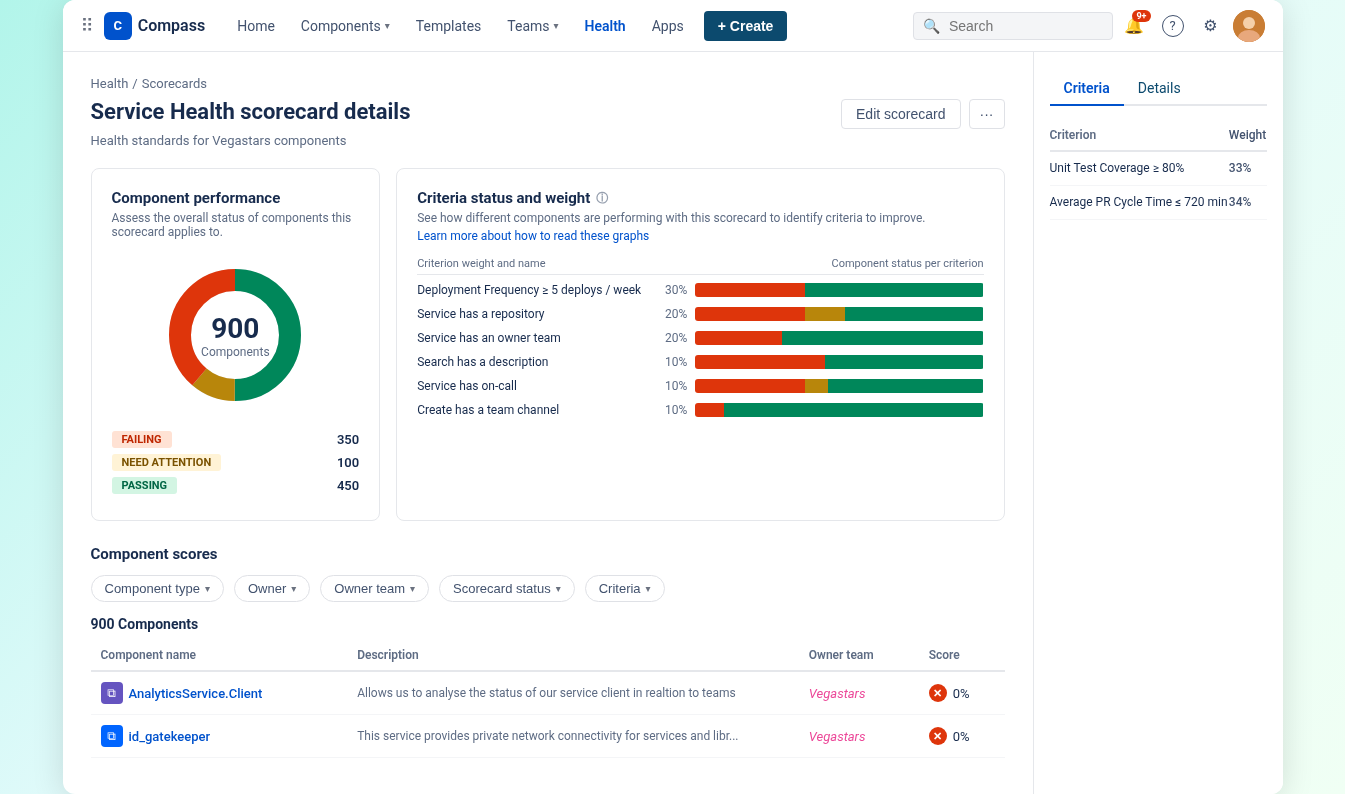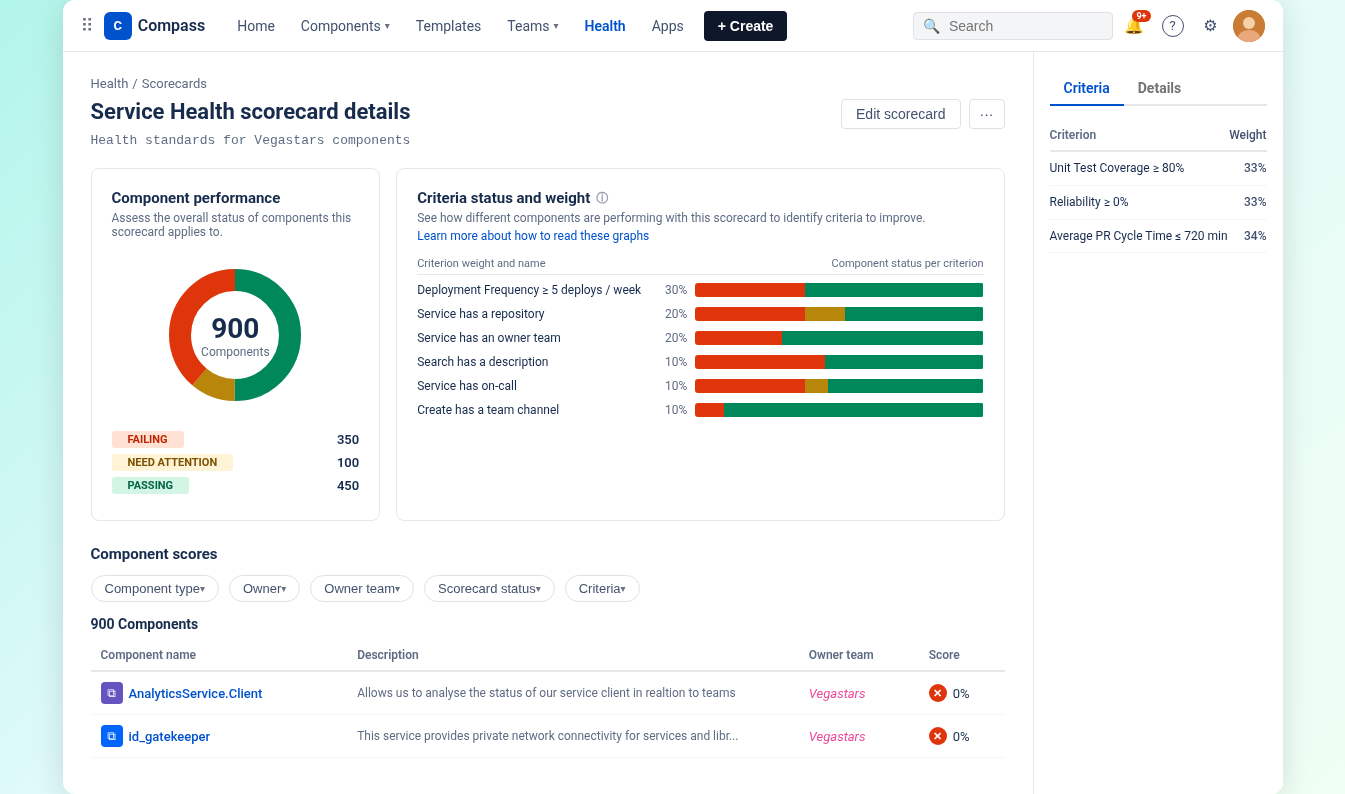--- a/index.html
+++ b/index.html
@@ -42,21 +42,21 @@
       color: #fff; font-size: 13px; font-weight: 700;
     }
     .nav-logo-text { font-size: 16px; font-weight: 600; color: #172b4d; }
     .nav-link {
       font-size: 14px; color: #42526e; padding: 6px 10px; border-radius: 4px; cursor: pointer;
       display: flex; align-items: center; gap: 4px; white-space: nowrap;
     }
     .nav-link.active { color: #0052cc; font-weight: 600; }
     .nav-chevron { font-size: 10px; color: #6b7280; }
     .nav-create-btn {
-      background: #0f172a; color: #fff; border: none; border-radius: 4px;
+      background: #0c4a6e; color: #fff; border: none; border-radius: 4px;
       padding: 7px 14px; font-size: 14px; font-weight: 600; cursor: pointer;
       display: flex; align-items: center; gap: 6px; margin-left: 4px;
     }
     .nav-spacer { flex: 1; }
     .nav-search {
       display: flex; align-items: center; gap: 8px;
       border: 1.5px solid #dfe1e6; border-radius: 4px; padding: 5px 10px;
       width: 200px; background: #f4f5f7;
     }
     .nav-search input {
@@ -88,21 +88,21 @@
       overflow-y: auto;
     }
     .breadcrumb {
       font-size: 13px; color: #5e6c84; margin-bottom: 8px; display: flex; gap: 4px; align-items: center;
     }
     .breadcrumb a { color: #5e6c84; text-decoration: none; }
     .page-header {
       display: flex; align-items: flex-start; justify-content: space-between; margin-bottom: 4px;
     }
     .page-title { font-size: 22px; font-weight: 700; color: #172b4d; }
-    .page-subtitle { font-size: 13px; color: #5e6c84; margin-bottom: 20px; font-family: Liberation Mono, monospace; }
+    .page-subtitle { font-size: 13px; color: #5e6c84; margin-bottom: 20px; }
     .header-actions { display: flex; align-items: center; gap: 8px; }
     .edit-btn {
       border: 1.5px solid #dfe1e6; background: #fff; border-radius: 4px;
       padding: 6px 14px; font-size: 14px; color: #42526e; cursor: pointer; font-weight: 500;
     }
     .more-btn {
       border: 1.5px solid #dfe1e6; background: #fff; border-radius: 4px;
       padding: 6px 10px; font-size: 14px; color: #42526e; cursor: pointer;
     }
 
@@ -130,21 +130,21 @@
       position: absolute; top: 50%; left: 50%; transform: translate(-50%,-50%);
       text-align: center;
     }
     .donut-num { font-size: 28px; font-weight: 700; color: #172b4d; }
     .donut-label { font-size: 12px; color: #5e6c84; }
 
     .legend-row {
       display: flex; align-items: center; justify-content: space-between; margin-bottom: 6px;
     }
     .legend-badge {
-      font-size: 11px; font-weight: 700; border-radius: 3px; padding: 2px 16px;
+      font-size: 11px; font-weight: 700; border-radius: 3px; padding: 2px 10px;
     }
     .badge-failing { background: #ffe2d4; color: #bf2600; }
     .badge-attention { background: #fff3d6; color: #7a5200; }
     .badge-passing { background: #d3f5e3; color: #006644; }
     .legend-count { font-size: 13px; font-weight: 600; color: #172b4d; }
 
     
     .criteria-card-title { font-size: 15px; font-weight: 700; color: #172b4d; margin-bottom: 4px; display: flex; align-items: center; gap: 6px; }
     .criteria-card-subtitle { font-size: 12px; color: #5e6c84; margin-bottom: 4px; }
     .criteria-card-link { font-size: 12px; color: #0052cc; cursor: pointer; margin-bottom: 14px; display: block; }
@@ -160,21 +160,21 @@
     .criteria-bar-track { flex: 1; display: flex; height: 14px; border-radius: 3px; overflow: hidden; }
     .bar-red { background: #de350b; }
     .bar-yellow { background: #b8860b; }
     .bar-green { background: #00875a; }
 
     
     .component-scores-section { margin-bottom: 12px; }
     .section-title { font-size: 15px; font-weight: 700; color: #172b4d; margin-bottom: 12px; }
     .filter-row { display: flex; gap: 10px; flex-wrap: wrap; margin-bottom: 14px; }
     .filter-btn {
-      display: flex; align-items: center; 
+      display: flex; align-items: center; gap: 5px;
       border: 1.5px solid #dfe1e6; border-radius: 20px; padding: 5px 13px;
       font-size: 13px; color: #42526e; background: #fff; cursor: pointer;
     }
     .filter-chevron { font-size: 10px; color: #6b7280; }
 
     
     .components-count { font-size: 14px; font-weight: 700; color: #172b4d; margin-bottom: 8px; }
     .table-container { width: 100%; }
     table { width: 100%; border-collapse: collapse; font-size: 13px; }
     thead tr { border-bottom: 2px solid #e5e7eb; }
@@ -197,28 +197,28 @@
     
     .right-panel {
       width: 250px;
       border-left: 1.5px solid #e5e7eb;
       padding: 20px 16px;
       background: #fff;
       flex-shrink: 0;
     }
     .panel-tabs { display: flex; gap: 0; margin-bottom: 18px; border-bottom: 2px solid #e5e7eb; }
     .panel-tab {
-      font-size: 14px; font-weight: 700; padding: 8px 14px; cursor: pointer; color: #737373;
+      font-size: 14px; font-weight: 400; padding: 8px 14px; cursor: pointer; color: #0c4a6e;
       border-bottom: 2.5px solid transparent; margin-bottom: -2px;
     }
     .panel-tab.active { color: #0052cc; border-bottom-color: #0052cc; font-weight: 600; }
     .criteria-table { width: 100%; }
     .criteria-table th { font-size: 12px; color: #5e6c84; font-weight: 600; padding: 4px 0 8px 0; }
     .criteria-table td { font-size: 12px; color: #172b4d; padding: 8px 0; border-top: 1px solid #f4f5f7; }
-    .criteria-table .weight-col { text-align: right; color: #42526e; font-weight: 500; }
+    .criteria-table .weight-col { text-align: left; color: #42526e; font-weight: 500; }
     .criteria-name { font-size: 12px; color: #172b4d; line-height: 1.4; }
 
     .info-icon { font-size: 12px; color: #97a0af; cursor: pointer; }
   </style>
 </head>
 <body>
 
 <div class="window">
 
   <nav class="navbar">
@@ -476,24 +476,20 @@
             <th>Criterion</th>
             <th class="weight-col">Weight</th>
           </tr>
         </thead>
         <tbody id="criteria-panel-tbody">
             <tr>
     <td class="criteria-name">Unit Test Coverage ≥ 80%</td>
     <td class="weight-col">33%</td>
   </tr>
             <tr>
-    <td class="criteria-name">Reliability ≥ 0%</td>
-    <td class="weight-col">33%</td>
-  </tr>
-            <tr>
     <td class="criteria-name">Average PR Cycle Time ≤ 720 min</td>
     <td class="weight-col">34%</td>
   </tr>
           </tbody>
       </table>
     </div>
   </div>
 </div>
 
 </body></html>

